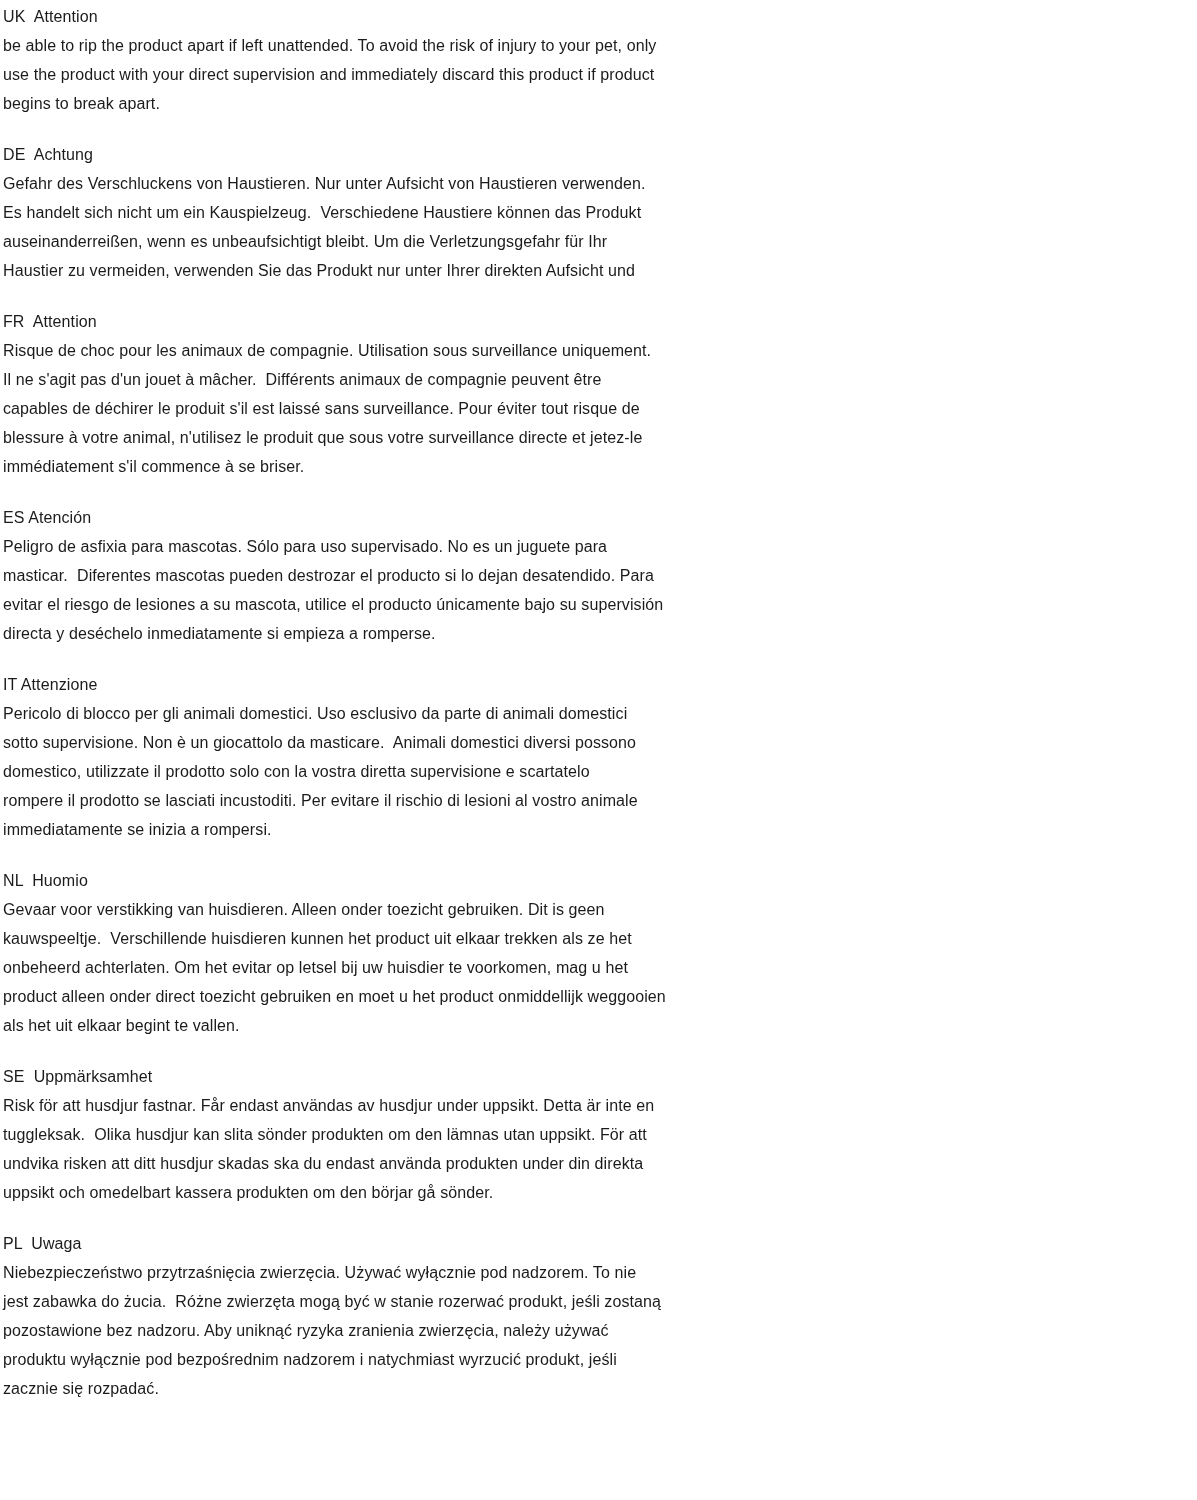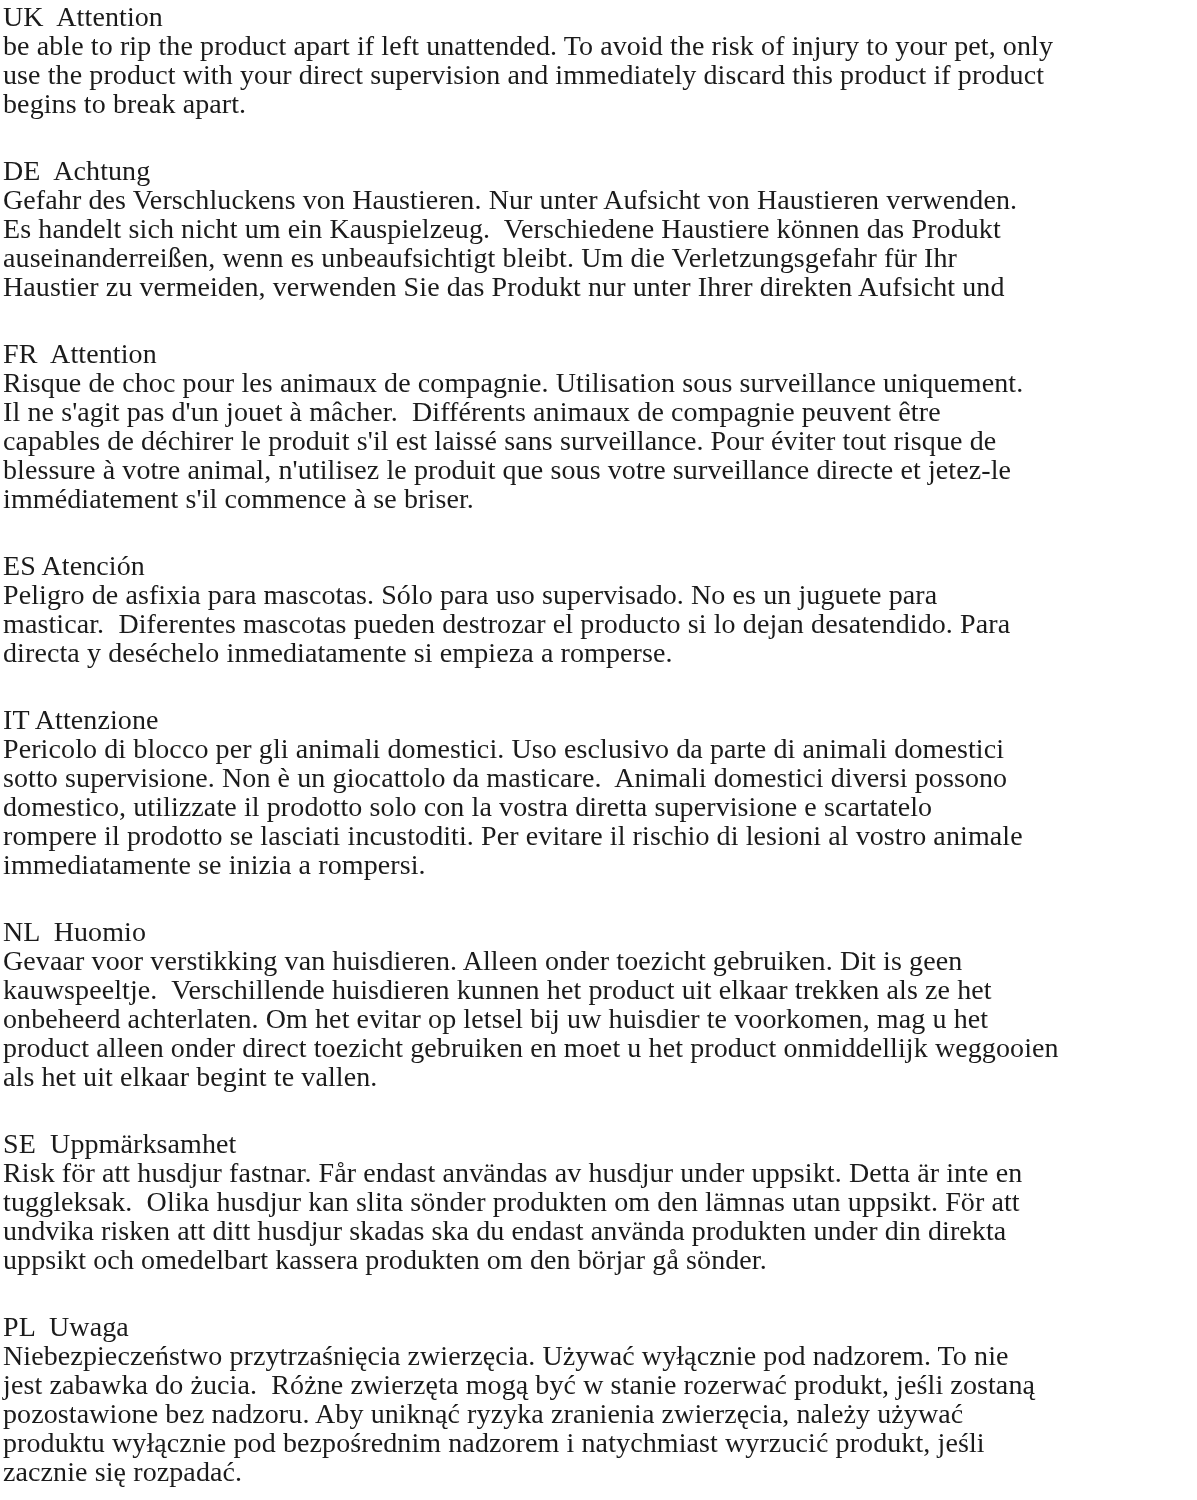--- a/index.html
+++ b/index.html
@@ -16,32 +16,31 @@
     color: #1b1b1b;
   }
   .doc {
     width: 100%;
   }
   section.warning-section {
     margin: 0 0 0 0;
     padding: 0;
   }
   section.warning-section + section.warning-section {
-    margin-top: 38px;
+    margin-top: 22px;
   }
   section.warning-section.extra-gap {
     margin-top: 102px;
   }
   .heading, .line {
-    font-size: 28px;
+    font-size: 16px;
     line-height: 29px;
     font-weight: 400;
     white-space: pre;
     letter-spacing: 0.1px;
-    font-family: Liberation Serif, serif;
   }
 </style>
 </head>
 <body>
 
 <main class="doc">
   <section class="warning-section">
     <div class="heading">UK  Attention</div>
     <div class="body">
         <div class="line">be able to rip the product apart if left unattended. To avoid the risk of injury to your pet, only</div>
@@ -69,20 +68,21 @@
         <div class="line">blessure à votre animal, n'utilisez le produit que sous votre surveillance directe et jetez-le</div>
         <div class="line">immédiatement s'il commence à se briser.</div>
       </div>
   </section>
 
   <section class="warning-section">
     <div class="heading">ES Atención</div>
     <div class="body">
         <div class="line">Peligro de asfixia para mascotas. Sólo para uso supervisado. No es un juguete para</div>
         <div class="line">masticar.  Diferentes mascotas pueden destrozar el producto si lo dejan desatendido. Para</div>
+        <div class="line">evitar el riesgo de lesiones a su mascota, utilice el producto únicamente bajo su supervisión</div>
         <div class="line">directa y deséchelo inmediatamente si empieza a romperse.</div>
       </div>
   </section>
 
   <section class="warning-section extra-gap">
     <div class="heading">IT Attenzione</div>
     <div class="body">
         <div class="line">Pericolo di blocco per gli animali domestici. Uso esclusivo da parte di animali domestici</div>
         <div class="line">sotto supervisione. Non è un giocattolo da masticare.  Animali domestici diversi possono</div>
         <div class="line">domestico, utilizzate il prodotto solo con la vostra diretta supervisione e scartatelo</div>

